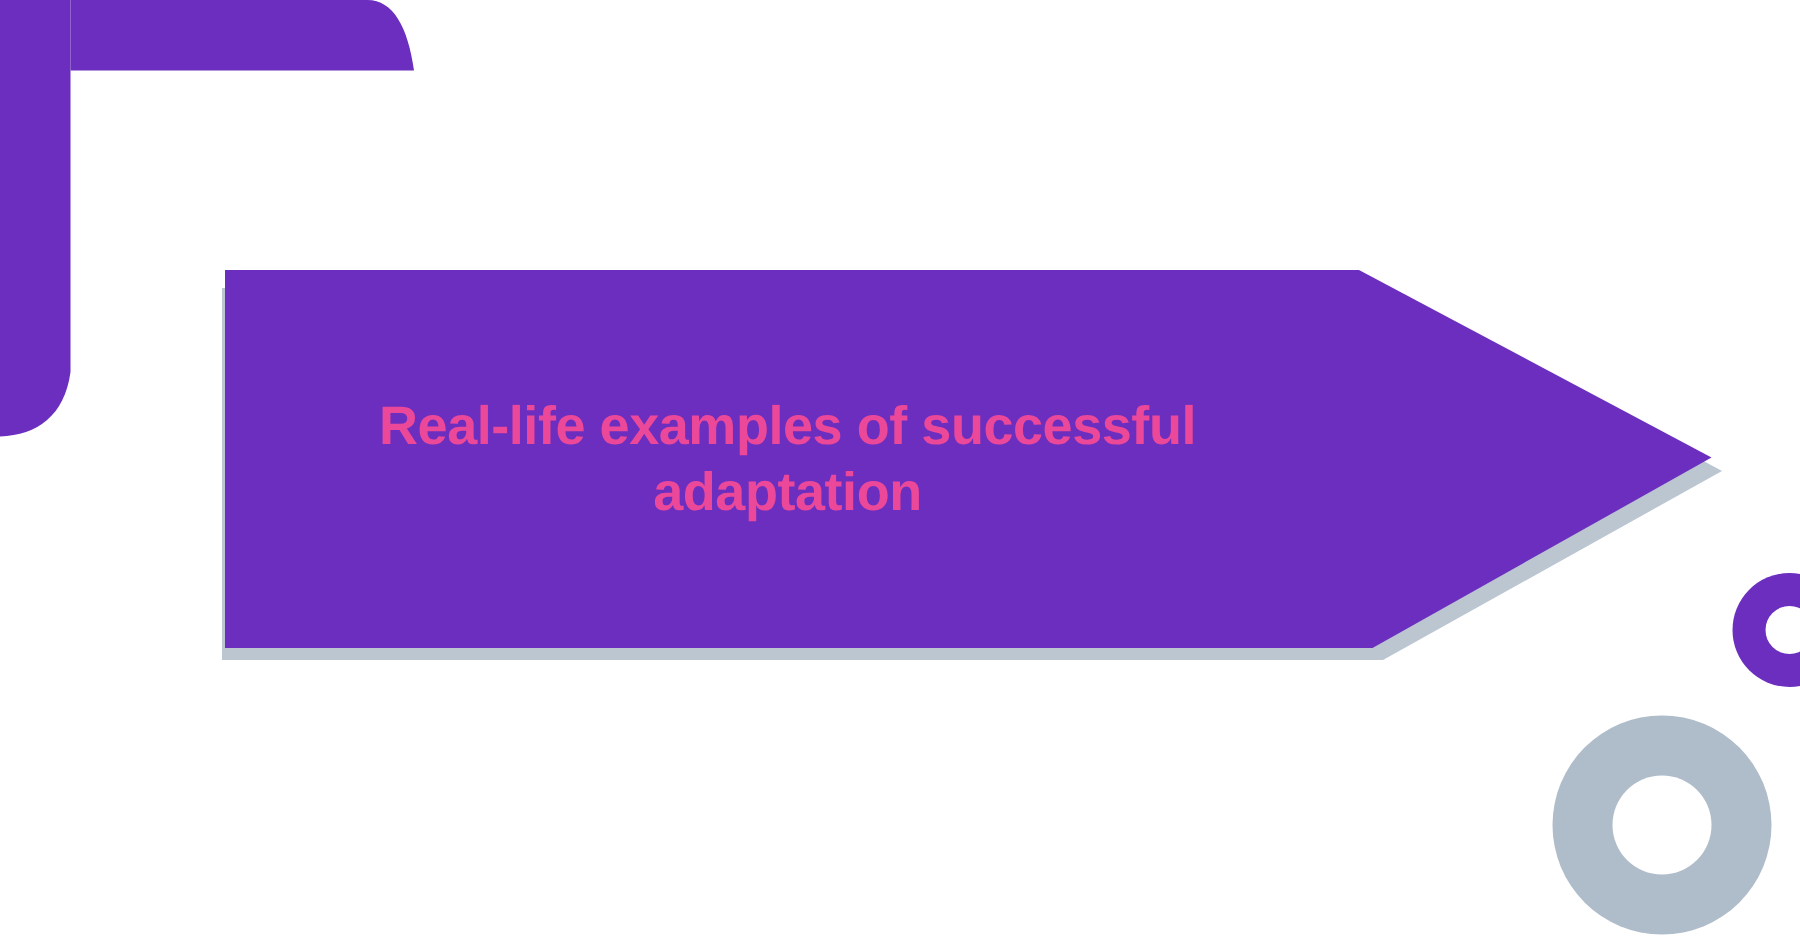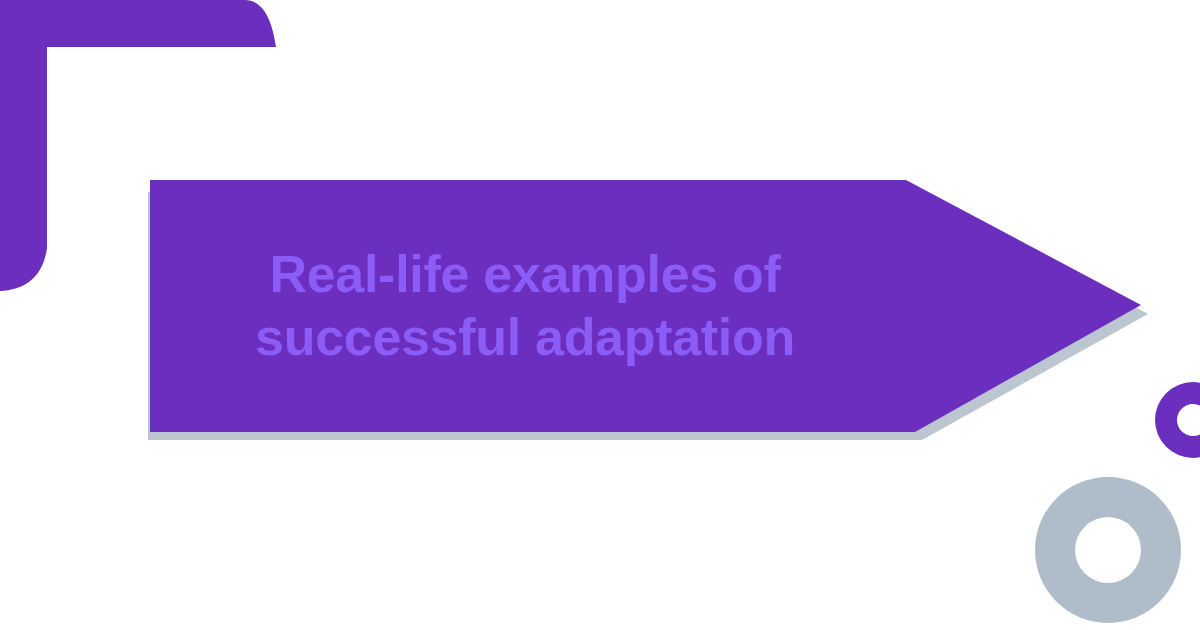--- a/index.html
+++ b/index.html
@@ -34,24 +34,24 @@
     width: 760px;
     height: 252px;
     display: flex;
     align-items: center;
     justify-content: center;
     box-sizing: border-box;
     padding: 0 40px 0 30px;
     z-index: 5;
   }
   #banner-text .headline {
-    color: #8b5cf6;
+    color: #ec4899;
     font-family: "Liberation Sans", sans-serif;
     font-weight: bold;
-    font-size: 52px;
+    font-size: 36px;
     line-height: 1.22;
     text-align: center;
     letter-spacing: -0.3px;
     max-width: 560px;
     margin: 0;
   }
 </style>
 </head>
 <body>
 

